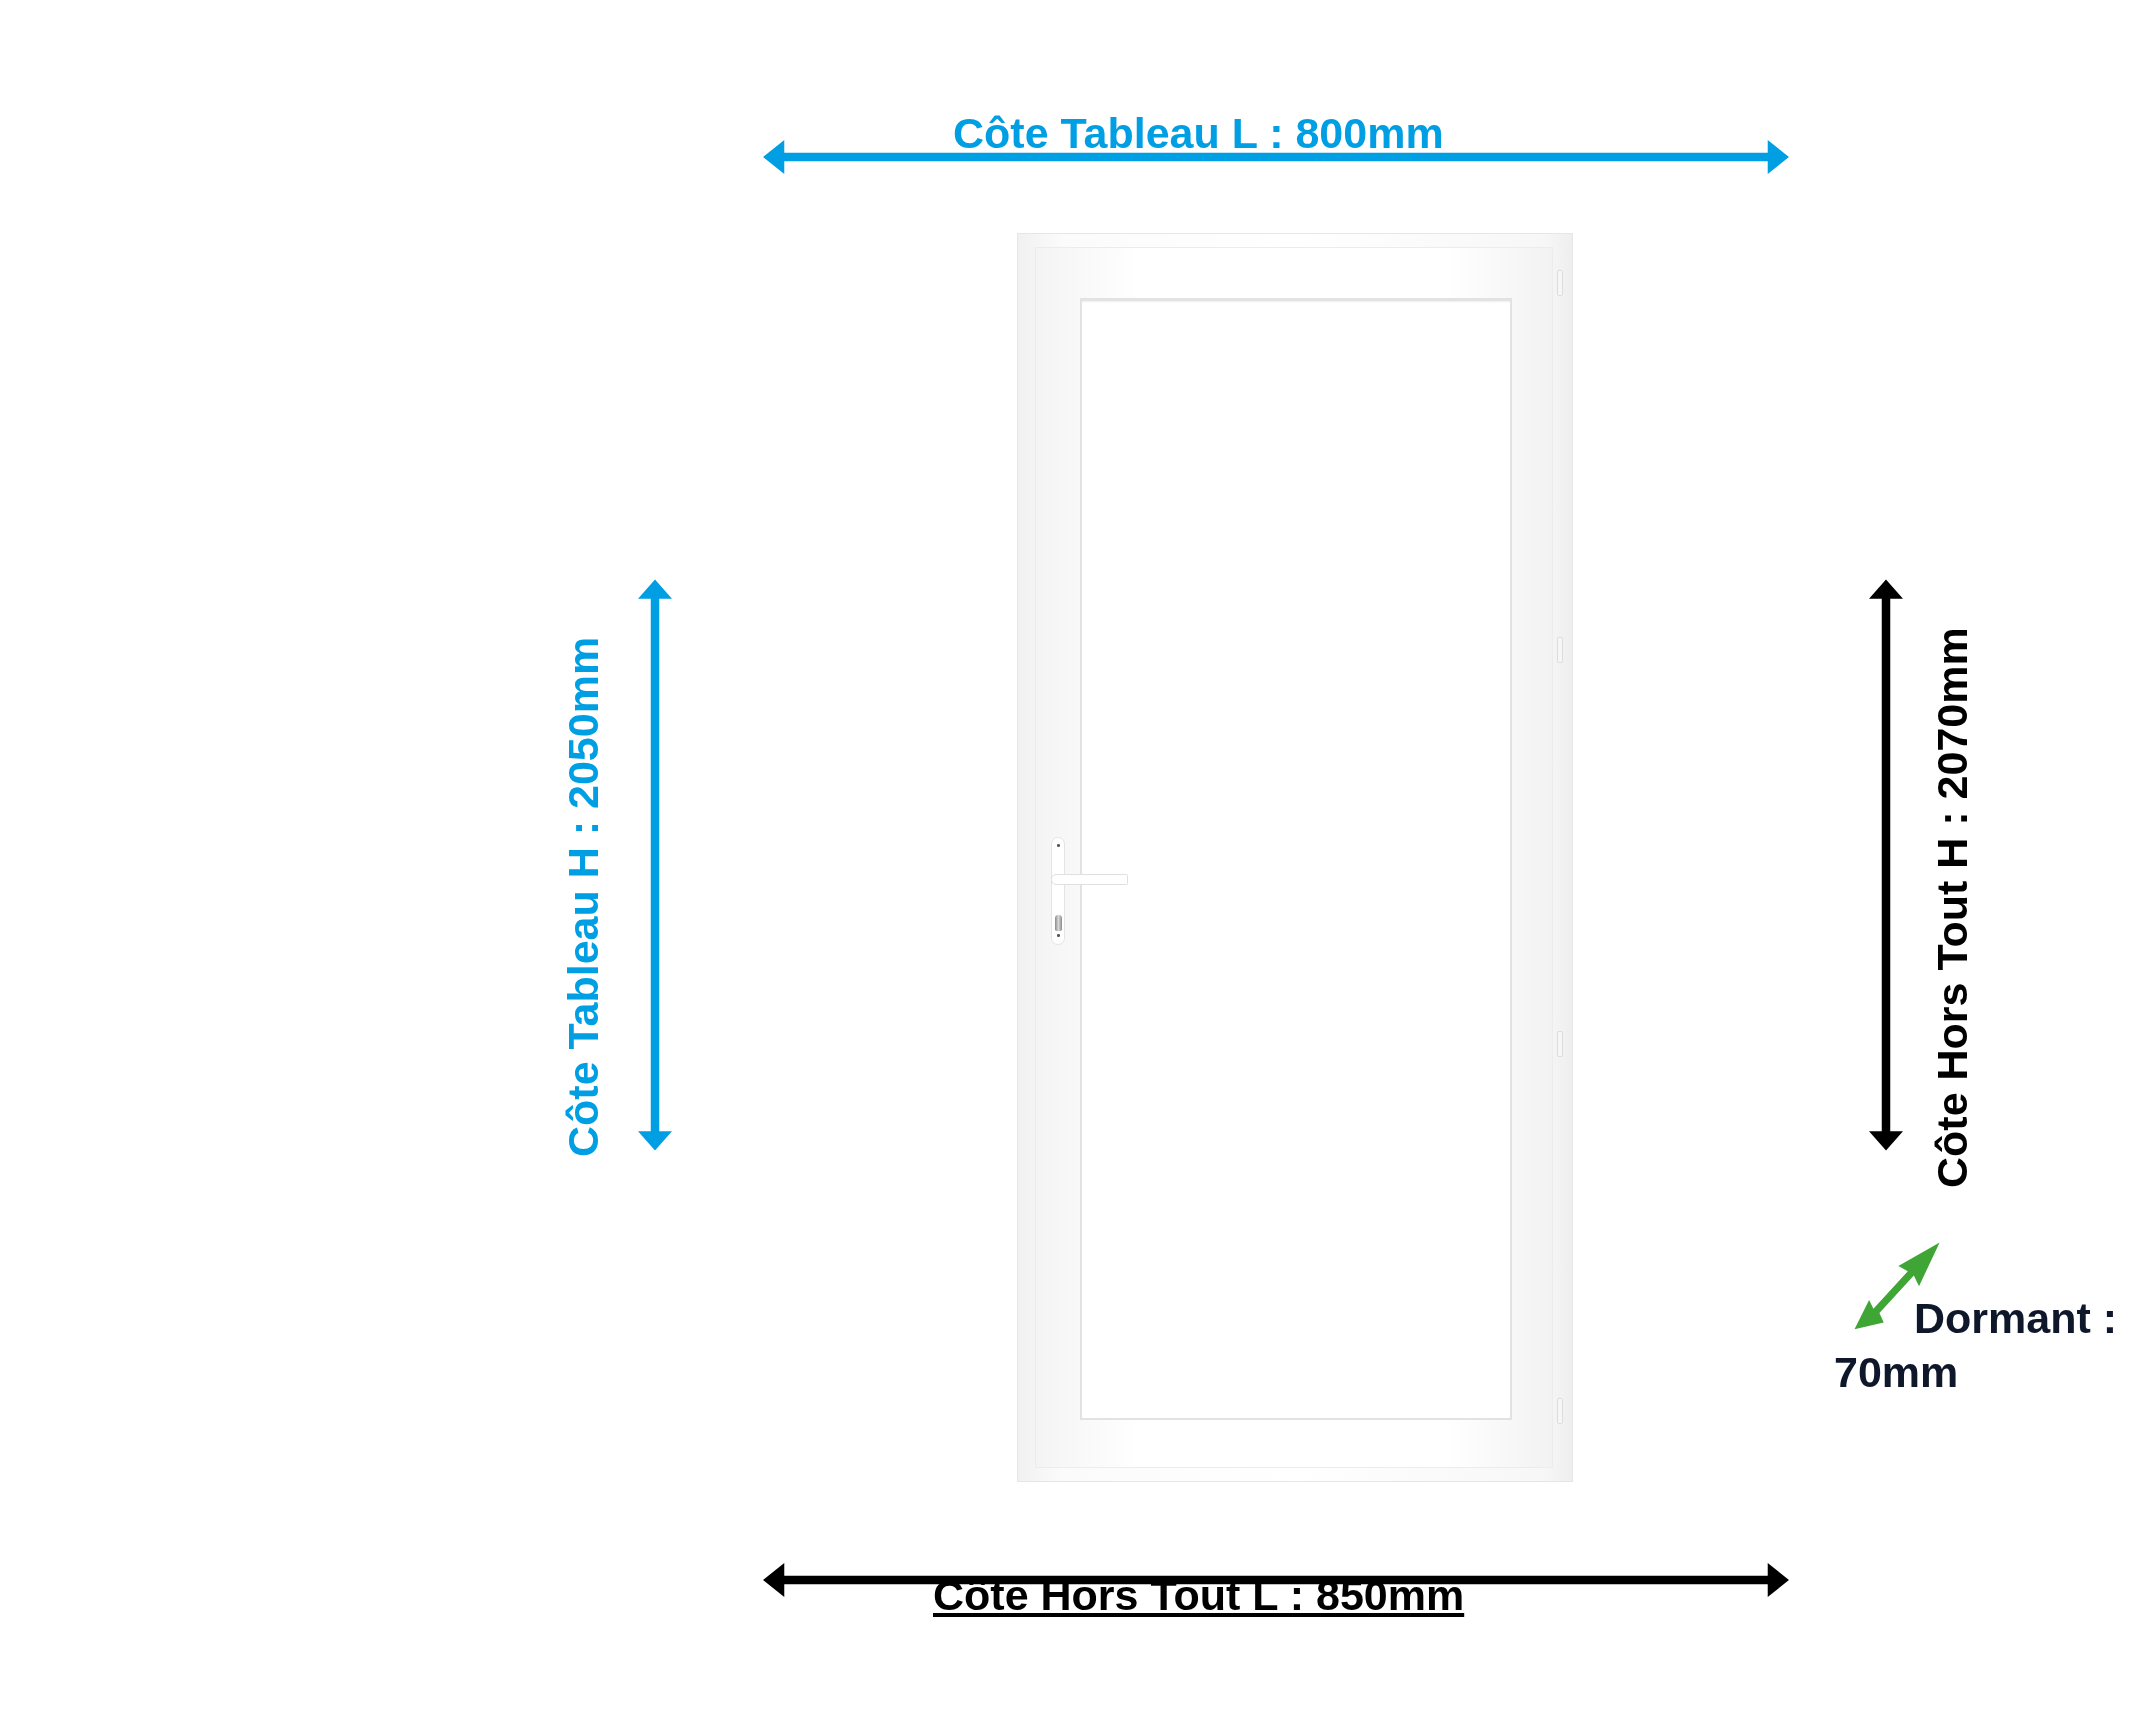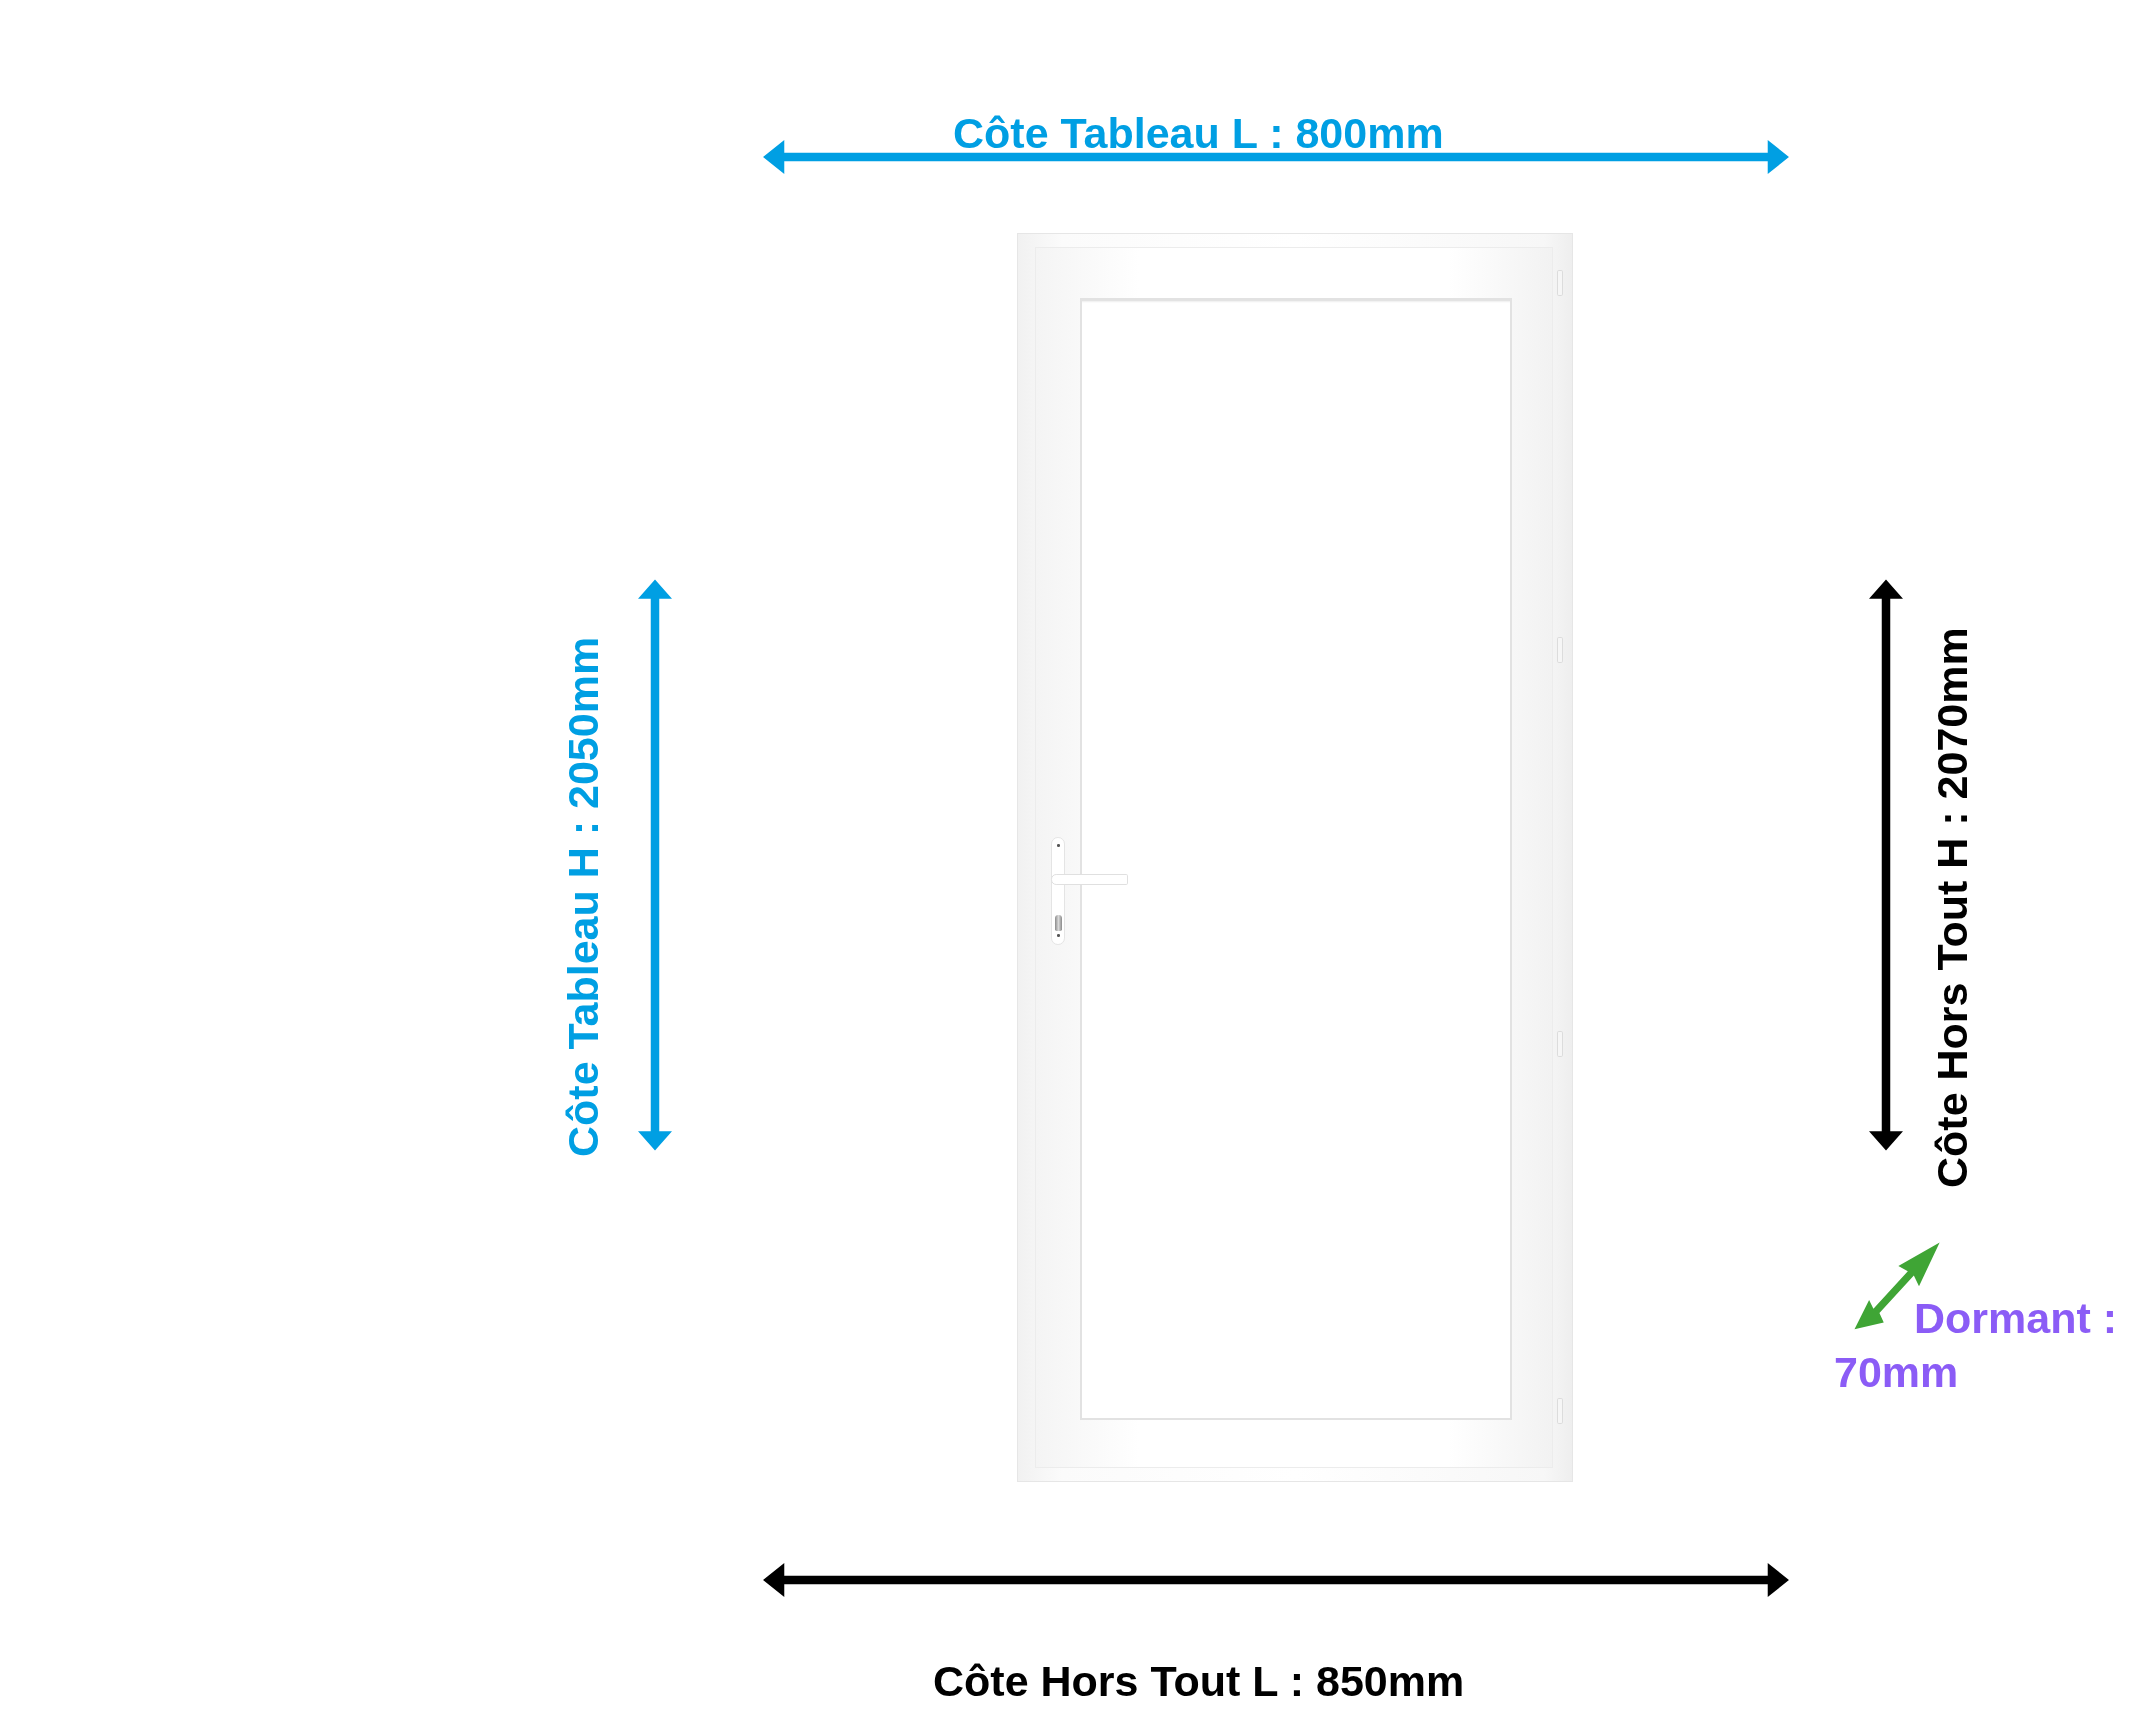--- a/index.html
+++ b/index.html
@@ -1,21 +1,21 @@
 <!DOCTYPE html>
 <html style="font-size:6.9px"><head>
 <meta charset="utf-8">
 <style>
   html, body { margin:0; padding:0; background:#ffffff; }
   body { width:2581px; height:1721px; position:relative; overflow:hidden;
          font-family:"Liberation Sans", "DejaVu Sans", sans-serif; }
   .label { position:absolute; font-weight:bold; white-space:nowrap; font-size:43px; line-height:1; }
   .blue { color:#009fe3; }
   .black { color:#000000; }
-  .green { color:#8b5cf6; }
+  .green { color:#0f172a; }
   svg.arrow { position:absolute; overflow:visible; }
   .door-outer { position:absolute; left:1017px; top:233px; width:556px; height:1249px;
                 background:linear-gradient(90deg,#f1f1f1 0%,#fbfbfb 8%,#ffffff 50%,#f7f7f7 95%,#eeeeee 100%);
                 border:1.3px solid #e6e6e6; box-sizing:border-box; }
   .door-sash { position:absolute; left:17px; top:13px; right:19.4px; bottom:13px;
                border:0.9px solid #ececec; box-sizing:border-box;
                background:linear-gradient(90deg,#f4f4f4,#ffffff 20%,#ffffff 80%,#f2f2f2); }
   .door-glass { position:absolute; left:1080px; top:298px; width:432px; height:1122px;
                 background:#ffffff; border:2.6px solid #e2e2e2; box-sizing:border-box;
                 box-shadow: inset 0 3.4px 2.6px -2.6px #cfcfcf; }
@@ -63,14 +63,14 @@
 
 <svg class="arrow" style="left:1850px; top:1239px;" width="95" height="86" viewBox="0 0 220 200">
   <polygon fill="#3fa535" points="208,8 160,110 148,85 68,172 78,194 10,210 44,142 54,162 134,75 112,63"></polygon>
 </svg>
 <div class="label green" style="left:1914px; top:1297px;">Dormant :</div>
 <div class="label green" style="left:1834px; top:1351px;">70mm</div>
 
 <svg class="arrow" style="left:757px; top:1563px;" width="1038" height="34" viewBox="0 0 2414 80">
   <polygon fill="#000000" points="0,40 50,0 50,30 2364,30 2364,0 2414,40 2364,80 2364,50 50,50 50,80"></polygon>
 </svg>
-<div class="label black" style="left:933px; top:1660px;">Côte Hors Tout L : 850mm</div>
+<div class="label black" style="left:933px; top:1574px;text-decoration:underline;">Côte Hors Tout L : 850mm</div>
 
 
 </body></html>

